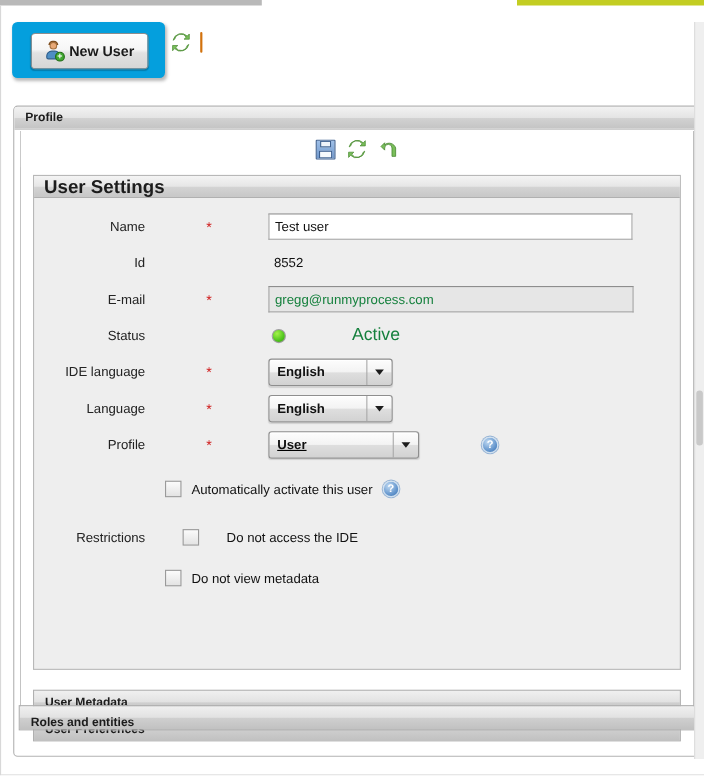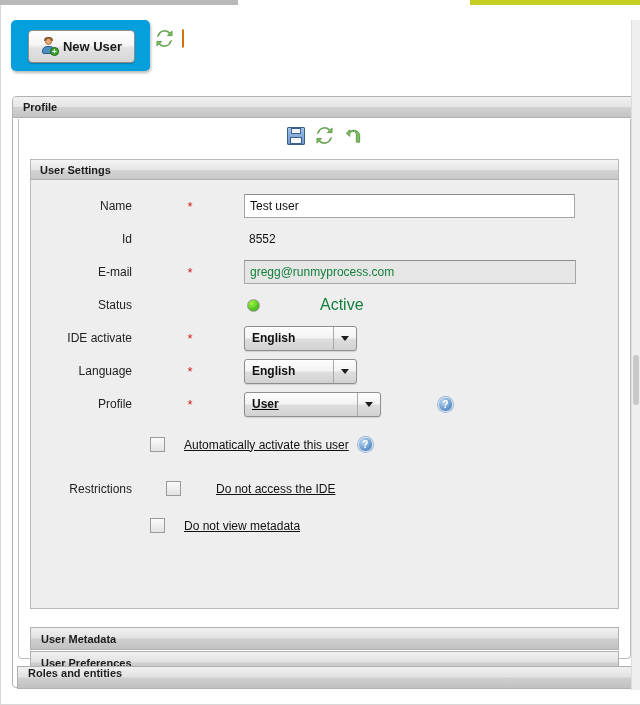--- a/index.html
+++ b/index.html
@@ -195,21 +195,21 @@
     border: 1px solid #b8b8b8;
     background: #eeeeee;
     box-sizing: border-box;
   }
   .settings-legend {
     height: 20px;
     background: linear-gradient(to bottom, #f4f4f4 0%, #e6e6e6 50%, #d4d4d4 51%, #c7c7c7 100%);
     border-bottom: 1px solid #b0b0b0;
     display: flex; align-items: center;
     padding-left: 9px;
-    font-size: 11px; font-weight: bold; color: #1c1c1c;
+    font-size: 17px; font-weight: bold; color: #1c1c1c;
     box-sizing: border-box;
   }
 
   .form-rows { position: relative; padding-top: 10px; }
   .frow {
     display: flex;
     align-items: center;
     height: 32px;
     margin-bottom: 1px;
     gap: 48px;
@@ -309,46 +309,46 @@
   .cbrow .flabel { width: 105px; }
   .cb {
     width: 15px; height: 15px;
     border: 1px solid #9a9a9a;
     background: linear-gradient(to bottom, #fbfbfb, #e3e3e3);
     box-sizing: border-box;
     margin-left: 14px;
     cursor: pointer;
     flex: none;
   }
-  .cb-label { font-size: 12px; color: #111; margin-left: 19px; white-space: nowrap; text-decoration: underline; }
+  .cb-label { font-size: 12px; color: #111; margin-left: 9px; white-space: nowrap; }
 
   
   .sec-bar {
     position: absolute;
     left: 11px;
     width: 589px;
     height: 23px;
     background: linear-gradient(to bottom, #f0f0f0 0%, #e2e2e2 48%, #cfcfcf 52%, #c1c1c1 100%);
     border: 1px solid #b0b0b0;
     display: flex; align-items: center;
     padding-left: 10px;
     font-size: 11px; font-weight: bold; color: #1c1c1c;
     box-sizing: border-box;
     cursor: pointer;
   }
   #sec-meta { top: 508px; }
   #sec-pref { top: 532px; }
 
   .roles-bar {
     position: absolute;
-    left: 4px; top: 569px;
+    left: 4px; top: 544px;
     width: 615px; height: 23px;
     background: linear-gradient(to bottom, #f0f0f0 0%, #e2e2e2 48%, #cfcfcf 52%, #c1c1c1 100%);
     border: 1px solid #b0b0b0;
-    display: flex; align-items: flex-start;
+    display: flex; align-items: flex-end;
     padding-left: 10px;
     font-size: 11px; font-weight: bold; color: #1c1c1c;
     box-sizing: border-box;
     cursor: pointer;
   }
 
   
   .vscroll-track {
     position: absolute;
     right: 0; top: 20px;
@@ -460,21 +460,21 @@
           </div>
 
           <div class="frow">
             <span class="flabel">Status</span>
             <span class="req blank">*</span>
             <span class="status-dot"></span>
             <span class="status-text">Active</span>
           </div>
 
           <div class="frow">
-            <span class="flabel">IDE activate</span>
+            <span class="flabel">IDE language</span>
             <span class="req">*</span>
             <span class="sel w-lang">
               <span class="sel-text">English</span>
               <span class="sel-arrow">
                   <i></i>
                 </span>
             </span>
           </div>
 
           <div class="frow">

